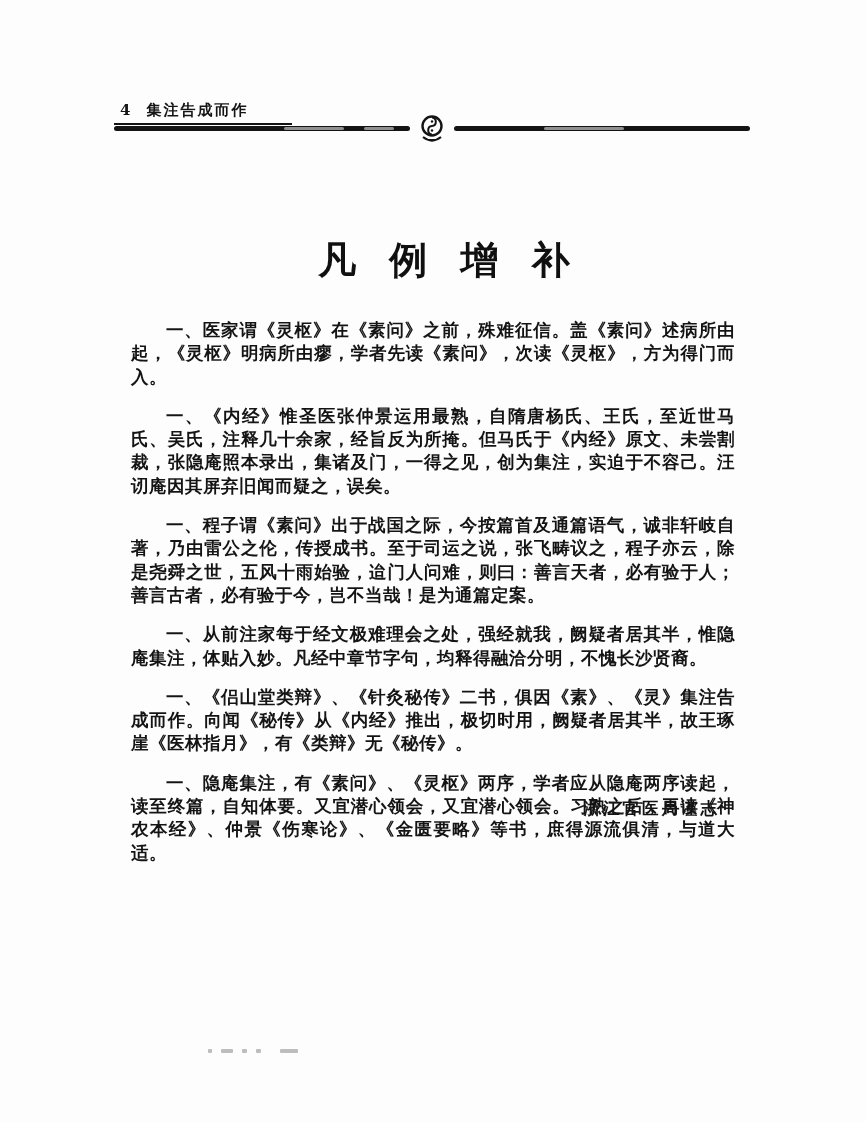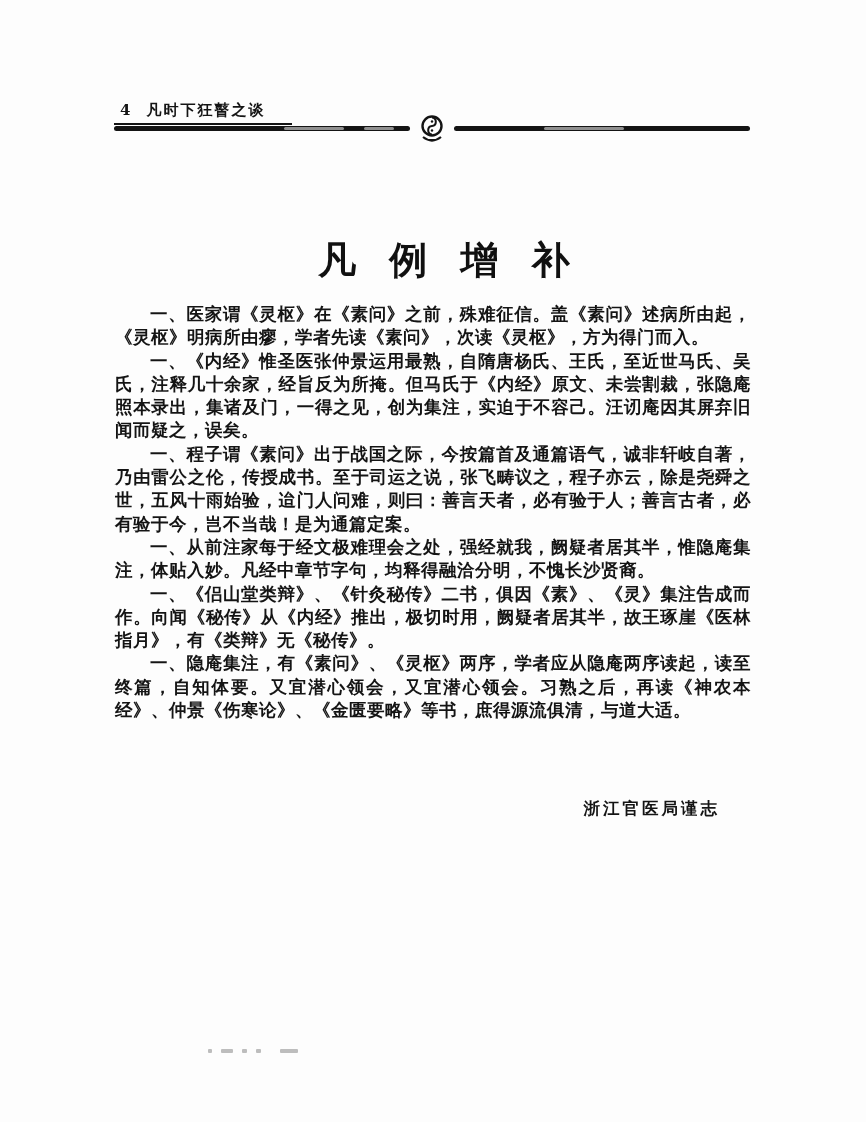--- a/index.html
+++ b/index.html
@@ -88,21 +88,21 @@
     top: 303px;
     left: 115px;
     width: 636px;
     font-size: 17.5px;
     line-height: 23.3px;
     font-weight: 700;
     text-align: justify;
     letter-spacing: 0.5px;
   }
   .body-text p {
-    margin: 0;
+    margin: 16px;
     text-indent: 2em;
   }
 
   
   .signature {
     position: absolute;
     top: 798px;
     right: 146px;
     font-size: 16.5px;
     font-weight: 700;
@@ -131,21 +131,21 @@
   .m5 { width: 18px; height: 5px; margin-left: 10px; }
 </style>
 </head>
 <body>
 
 <div class="page">
 
   <header class="page-header">
     <div class="header-text">
       <span>4</span>
-      <span>凡时下狂瞽之谈</span>
+      <span>集注告成而作</span>
     </div>
     <div class="header-rule">
       <span class="rule-bar left"></span>
       <span class="rule-patch patch-a"></span>
       <span class="rule-patch patch-b"></span>
       <span class="emblem">
         <svg width="30" height="32" viewBox="0 0 30 32" aria-hidden="true">
           <circle cx="15" cy="13" r="9.5" fill="none" stroke="#141414" stroke-width="2.4"></circle>
           <path d="M15 4.5 c5 0.5 5.2 8 0 8.5 c-5.2 0.5 -5 8 0 8.5" fill="none" stroke="#141414" stroke-width="2"></path>
           <circle cx="15" cy="8.5" r="1.2" fill="#141414"></circle>

